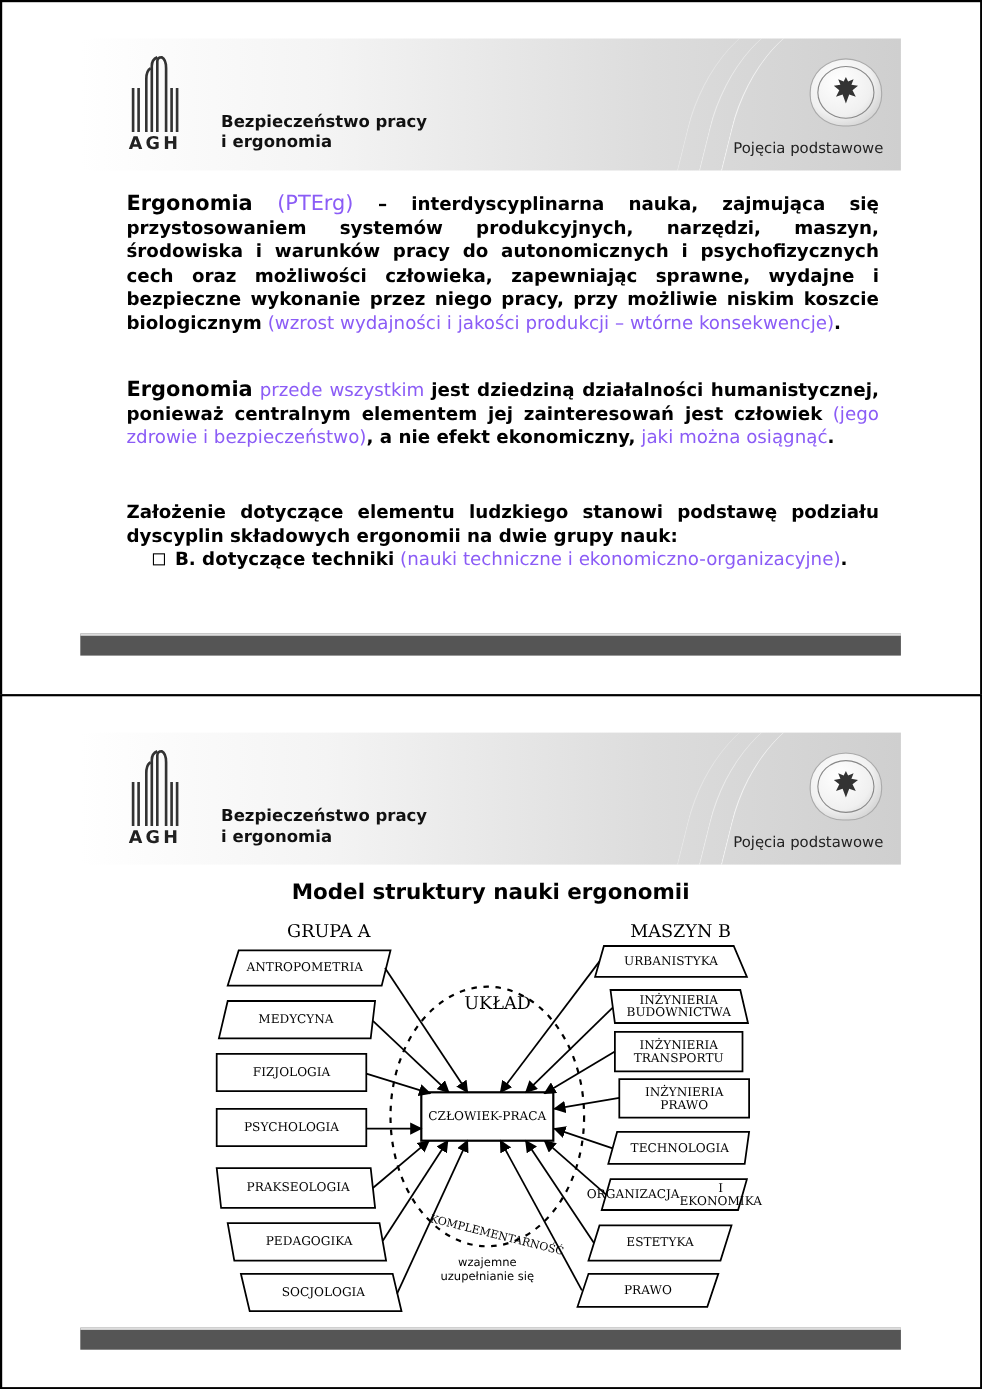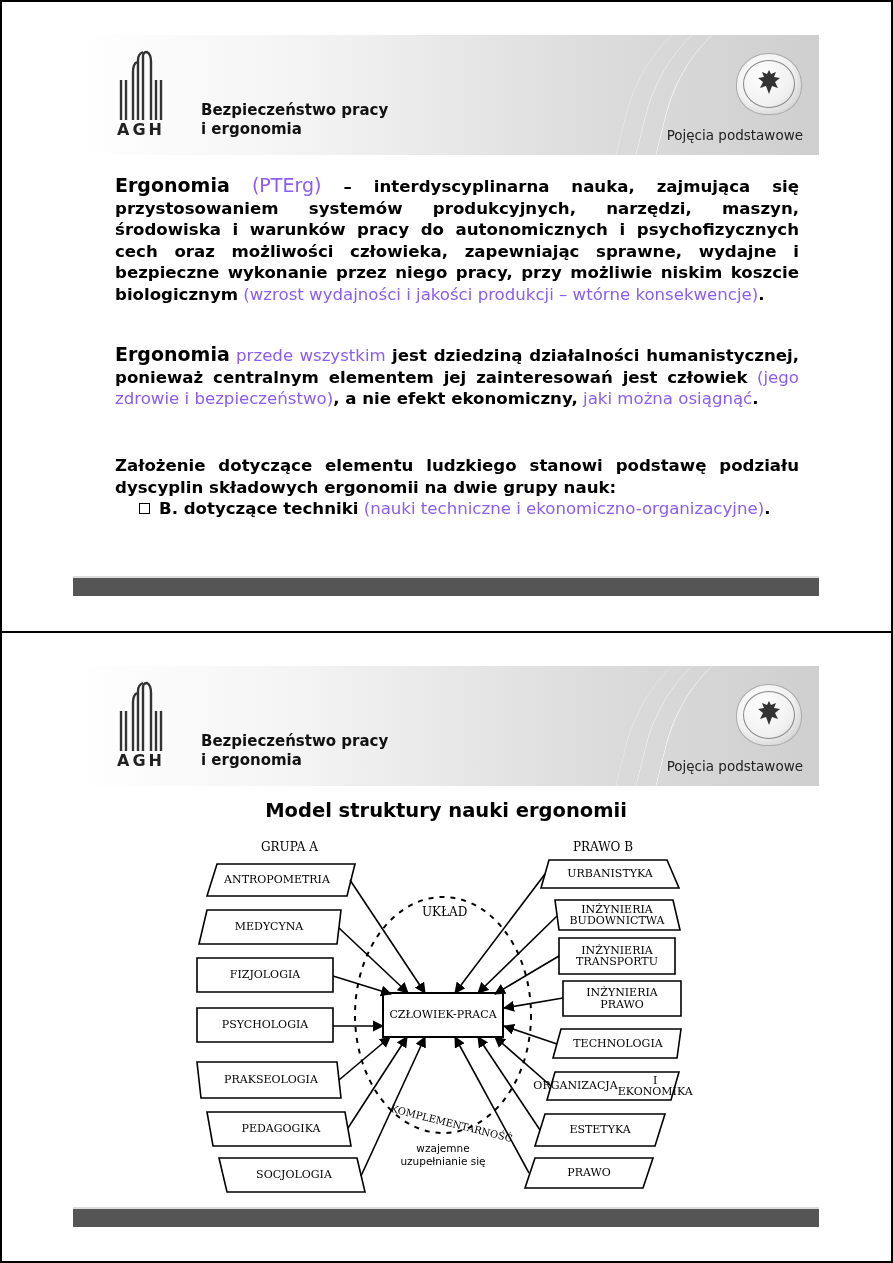--- a/index.html
+++ b/index.html
@@ -56,21 +56,21 @@
   .bullet-box { position: absolute; left: 0; top: 5px; width: 11px; height: 11px; border: 1.6px solid #000; }
 
   .footer-bar { position: absolute; left: 0; width: 746px; height: 20px; background: #555; border-top: 2px solid #ddd; }
   .slide-1 .footer-bar { top: 541px; }
   .slide-2 .footer-bar { top: 541px; }
 
   .diagram-title { position: absolute; left: 0; width: 746px; top: 133px; text-align: center; font-family: "DejaVu Sans", sans-serif; font-weight: bold; font-size: 19.5px; }
 
   .diagram { position: absolute; left: 120px; top: 170px; width: 500px; height: 360px; }
   .diagram svg { position: absolute; left: 0; top: 0; }
-  .dg-label { position: absolute; font-family: "DejaVu Serif", "Liberation Serif", serif; font-size: 12px; color: #000; text-align: center; white-space: nowrap; line-height: 12px; }
+  .dg-label { position: absolute; font-family: "DejaVu Serif", "Liberation Serif", serif; font-size: 16px; color: #000; text-align: center; white-space: nowrap; line-height: 12px; }
   .dg-box { position: absolute; display: flex; align-items: center; justify-content: center; font-family: "DejaVu Serif", "Liberation Serif", serif; font-size: 11px; line-height: 11.5px; text-align: center; color: #000; }
   .dg-small { font-family: "DejaVu Sans", sans-serif; font-size: 10.5px; line-height: 13px; text-align: center; position: absolute; }
 </style>
 </head>
 <body>
 
 <div class="page-frame frame-top"></div>
 <div class="page-frame frame-bottom"></div>
 
 <div class="slide slide-1">
@@ -216,21 +216,21 @@
         <line x1="366" y1="120" x2="302" y2="158"></line>
         <line x1="370" y1="162" x2="311" y2="172"></line>
         <line x1="364" y1="208" x2="311" y2="190"></line>
         <line x1="358" y1="250" x2="302" y2="201"></line>
         <line x1="347" y1="294" x2="285" y2="201"></line>
         <line x1="336" y1="337" x2="262" y2="201"></line>
       </g>
     </svg>
 
     <div class="dg-label" style="left:68px; top:5px;">GRUPA A</div>
-    <div class="dg-label" style="left:380px; top:5px;">PRAWO B</div>
+    <div class="dg-label" style="left:380px; top:5px;">MASZYN B</div>
     <div class="dg-label" style="left:229px; top:70px;">UKŁAD</div>
 
     <div class="dg-box" style="left:14px; top:28px; width:140px; height:32px;">ANTROPOMETRIA</div>
     <div class="dg-box" style="left:6px; top:74px; width:140px; height:34px;">MEDYCYNA</div>
     <div class="dg-box" style="left:4px; top:122px; width:136px; height:34px;">FIZJOLOGIA</div>
     <div class="dg-box" style="left:4px; top:172px; width:136px; height:34px;">PSYCHOLOGIA</div>
     <div class="dg-box" style="left:8px; top:226px; width:140px; height:36px;">PRAKSEOLOGIA</div>
     <div class="dg-box" style="left:18px; top:276px; width:140px; height:34px;">PEDAGOGIKA</div>
     <div class="dg-box" style="left:30px; top:322px; width:142px; height:34px;">SOCJOLOGIA</div>
 

